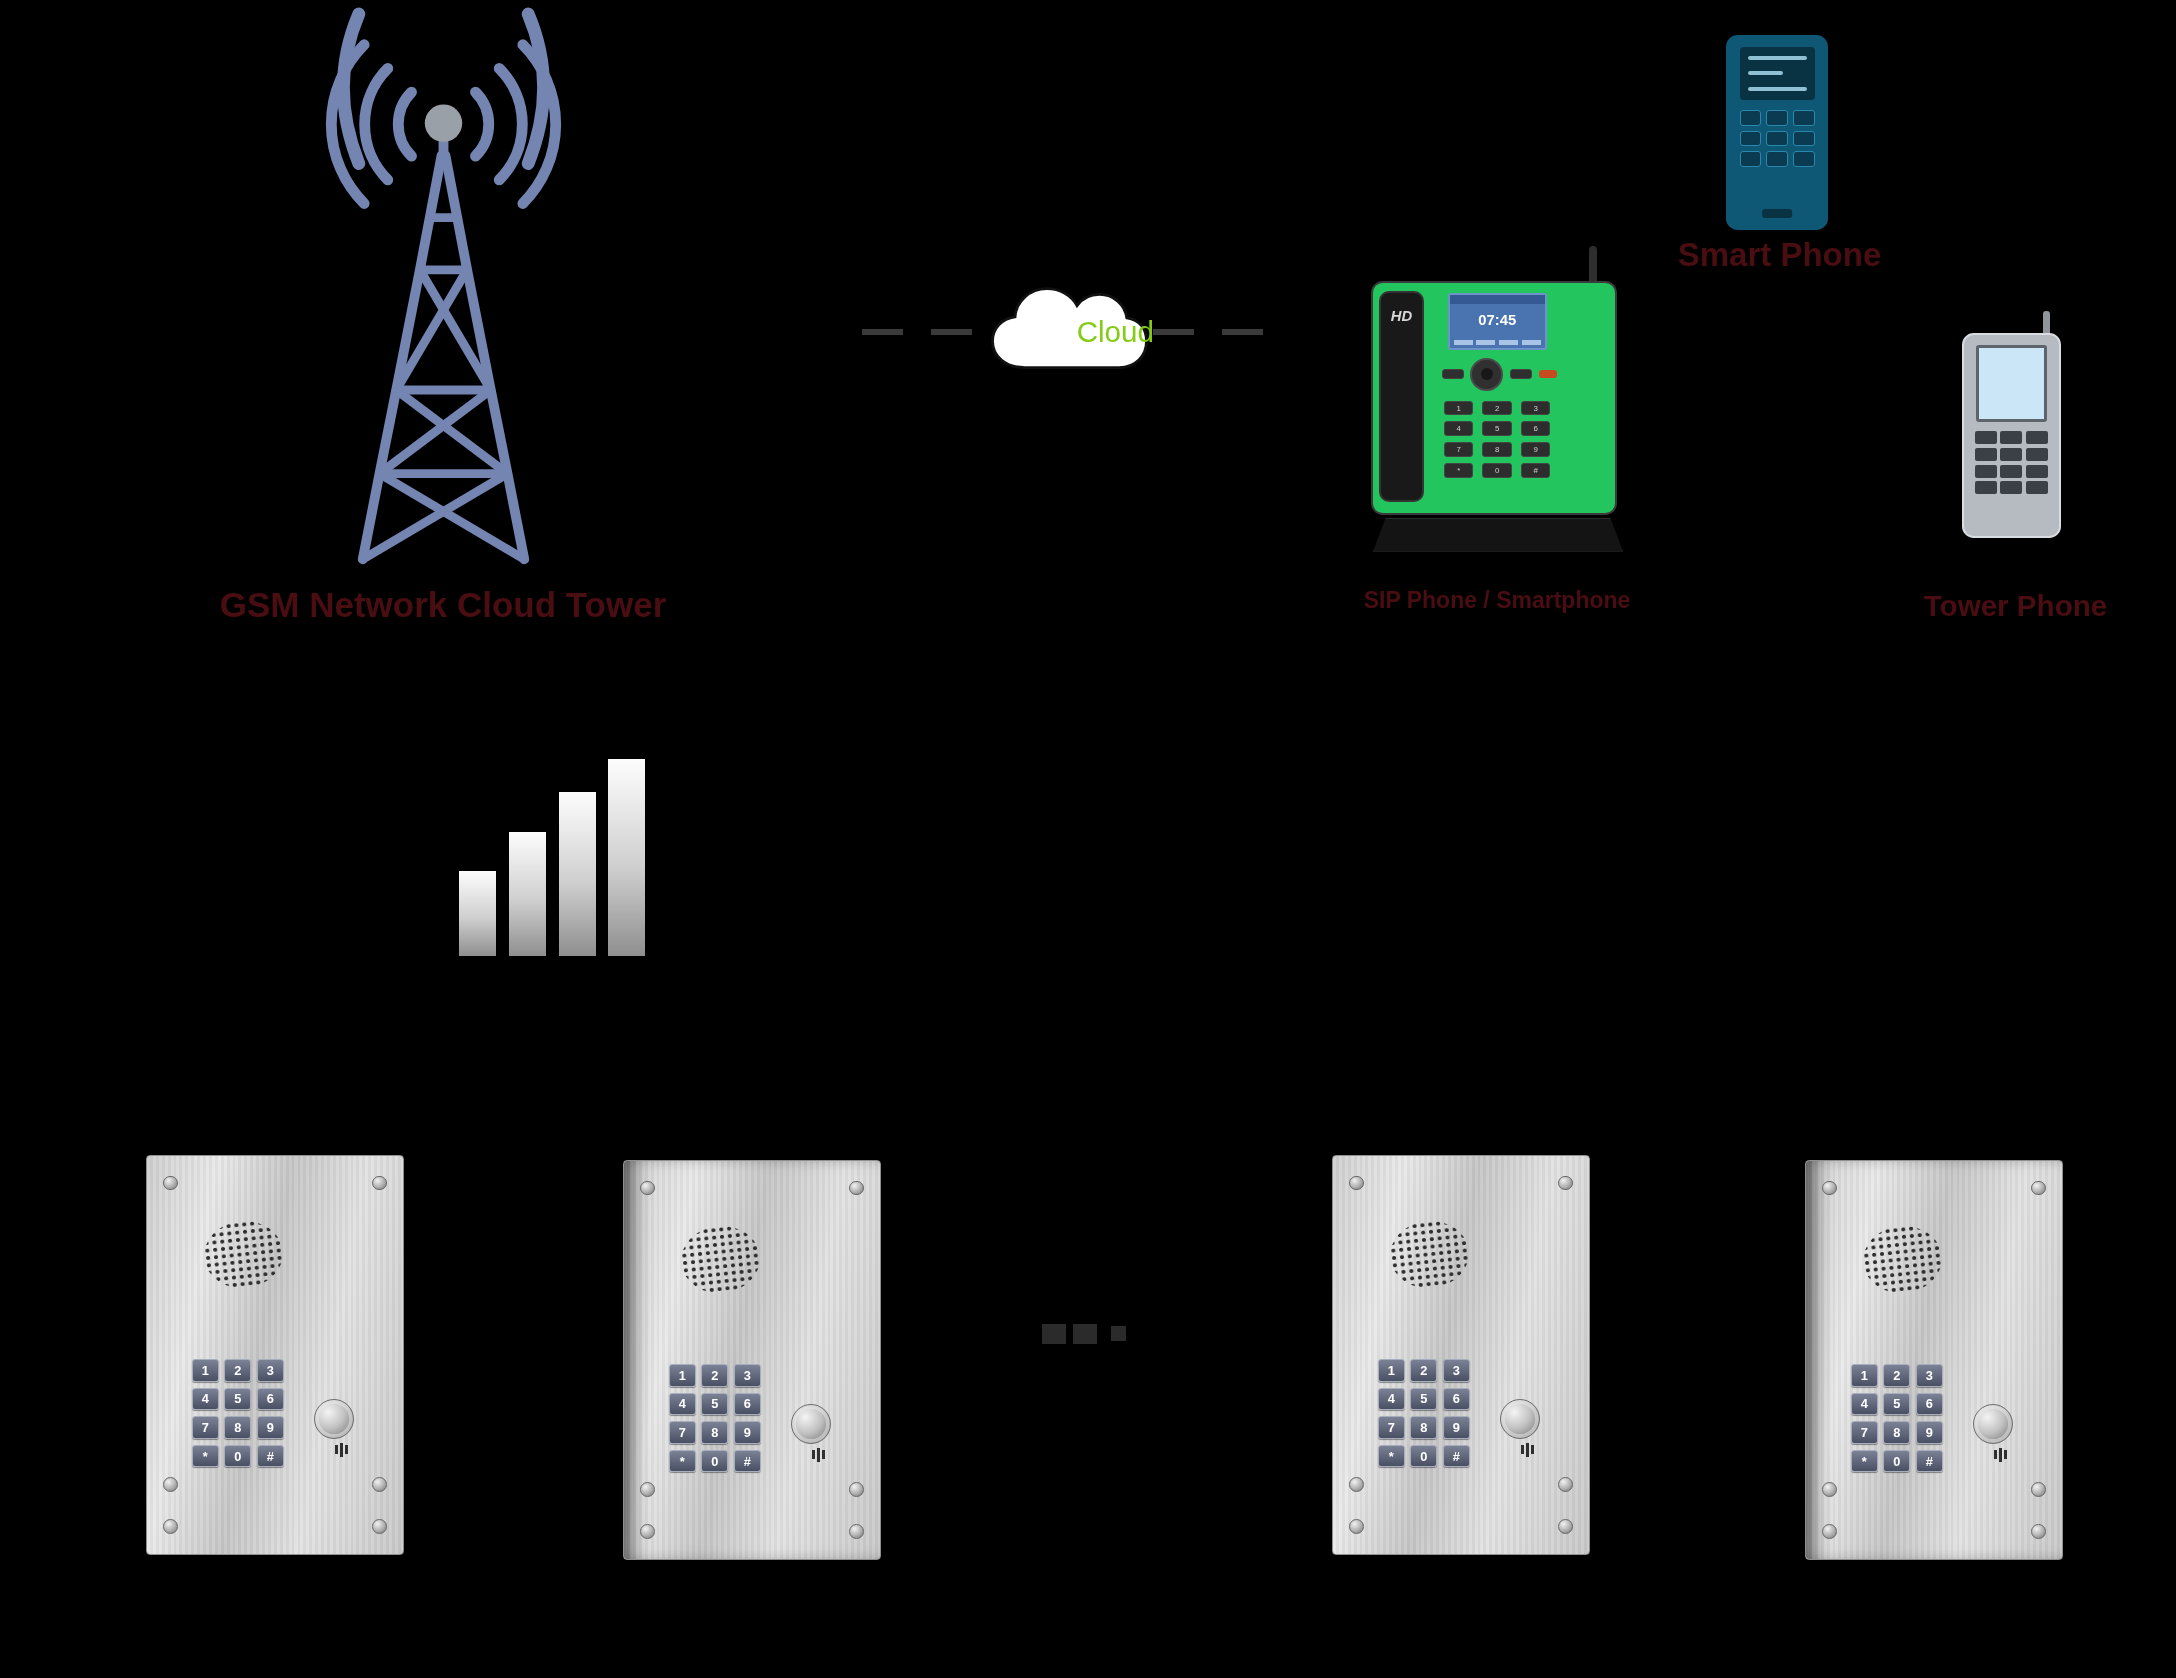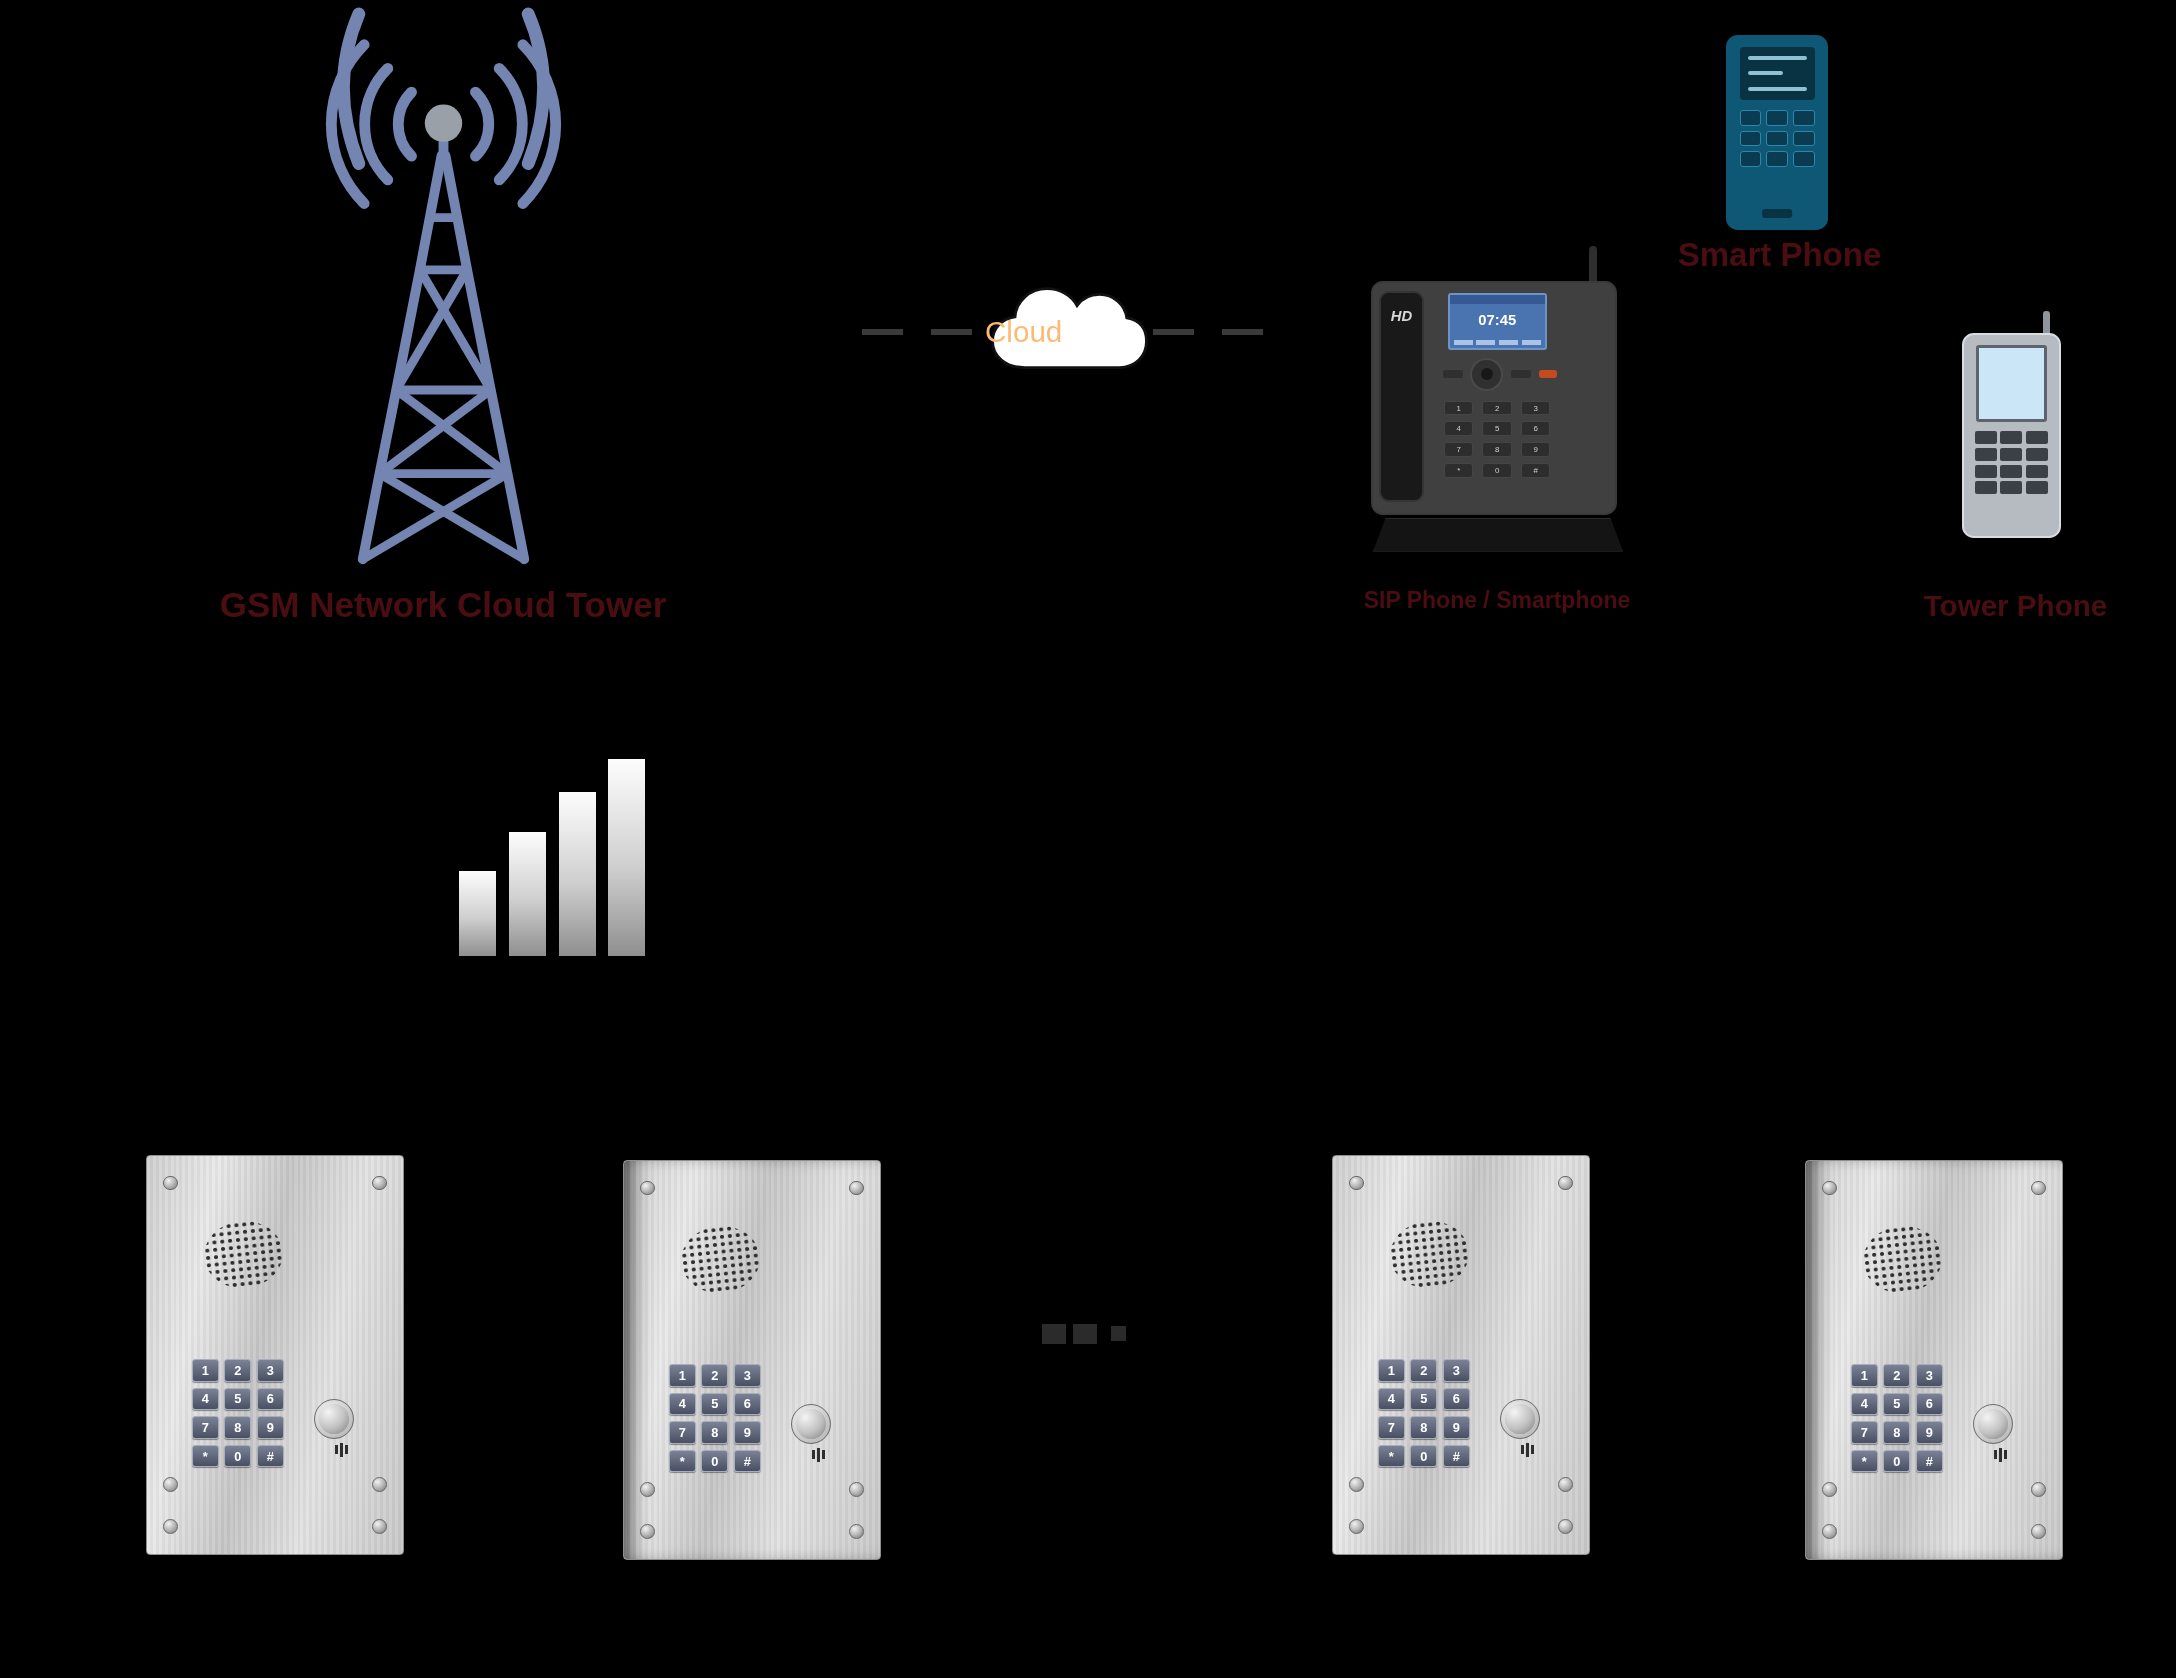--- a/index.html
+++ b/index.html
@@ -21,27 +21,27 @@
   .sigbars .bar{width:37px;background:linear-gradient(180deg,#fdfdfd 0%,#cfcfcf 55%,#8f8f8f 100%);}
 
   
   .dash{position:absolute;height:5.9px;top:329px;
         background:repeating-linear-gradient(90deg,#3a3a3a 0 41px,transparent 41px 69px);}
   .dash-left{left:862px;width:128px;}
   .dash-right{left:1153px;width:124px;}
 
   
   .cloud{position:absolute;left:985px;top:274px;width:169px;height:112px;}
-  .cloud-label{position:absolute;left:0;top:41px;width:100%;text-align:left;
-               color:#fdba74;font-size:29.6px;}
+  .cloud-label{position:absolute;left:0;top:41px;width:100%;text-align:right;
+               color:#84cc16;font-size:29.6px;}
 
   
   .deskphone{position:absolute;left:1371px;top:246px;width:252px;height:313px;}
   .dp-antenna{position:absolute;right:25.6px;top:0;width:8.9px;height:57px;background:#2e2e2e;border-radius:3.9px;}
-  .dp-body{position:absolute;left:0;top:35px;width:246px;height:234px;background:#404040;
+  .dp-body{position:absolute;left:0;top:35px;width:246px;height:234px;background:#22c55e;
            border:2px solid #3a3a3a;border-radius:11.8px;box-sizing:border-box;}
   .dp-handset{position:absolute;left:5.9px;top:7.9px;width:45px;height:211px;background:#191919;
               border:2px solid #343434;border-radius:9.9px;box-sizing:border-box;text-align:center;padding-top:13.8px;}
   .dp-brand{color:#d8d8d8;font-style:italic;font-weight:bold;font-size:14.8px;}
   .dp-main{position:absolute;left:61px;top:9.9px;width:177px;height:217px;}
   .dp-screen{position:relative;width:99px;height:57px;margin-left:13.8px;background:#4a74b0;
              border:2px solid #6e93c8;border-radius:3px;box-sizing:border-box;}
   .dp-screen::before{content:'';position:absolute;top:0;left:0;right:0;height:8.9px;background:#355a93;}
   .dp-time{position:absolute;top:16.7px;left:0;right:0;text-align:center;color:#fff;font-weight:bold;font-size:14.8px;}
   .dp-soft{position:absolute;bottom:3px;left:3.9px;right:3.9px;display:flex;gap:3.9px;}

